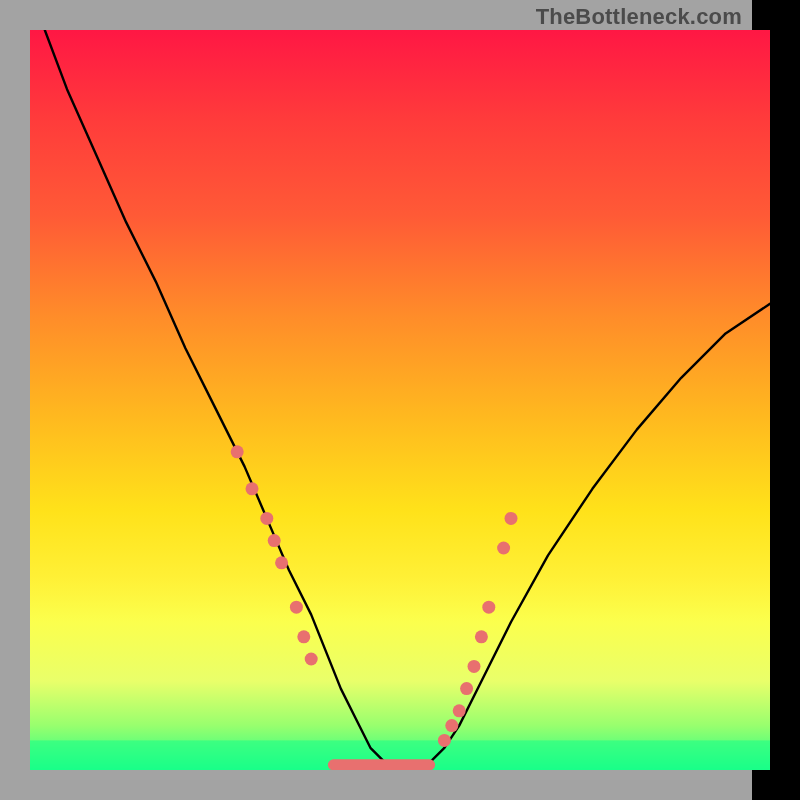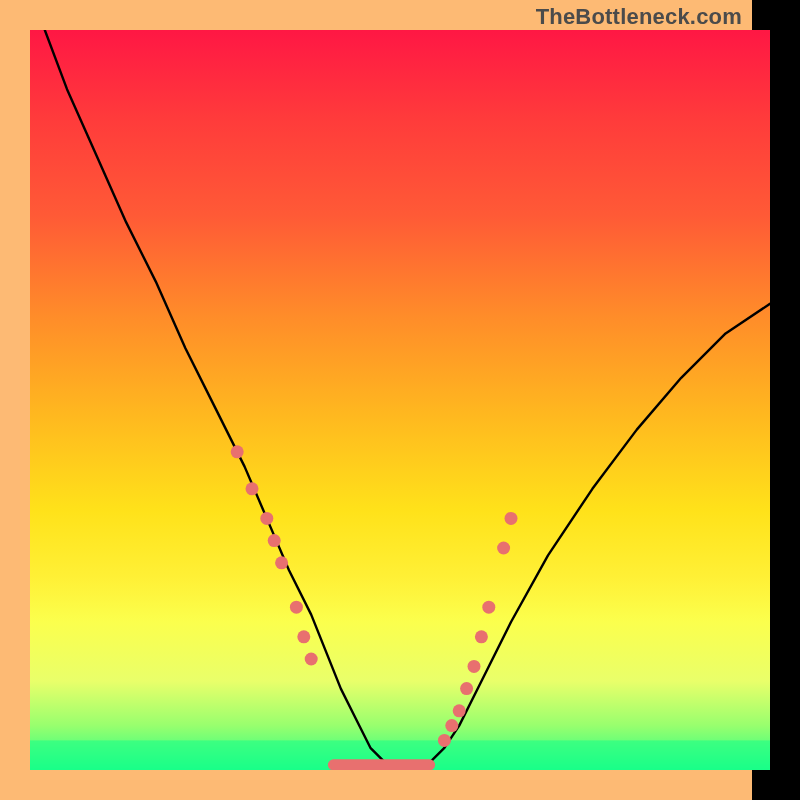--- a/index.html
+++ b/index.html
@@ -8,21 +8,21 @@
     width: 800px;
     height: 800px;
     background: #000;
     font-family: Arial, Helvetica, sans-serif;
     overflow: hidden;
   }
   .frame {
     position: relative;
     width: 752px;
     height: 800px;
-    background: #fdba74;
+    background: #a3a3a3;
   }
   .plot {
     position: absolute;
     left: 30px;
     top: 30px;
     width: 740px;
     height: 740px;
     background: linear-gradient(to bottom,
       #ff1744 0%,
       #ff3b3b 12%,

